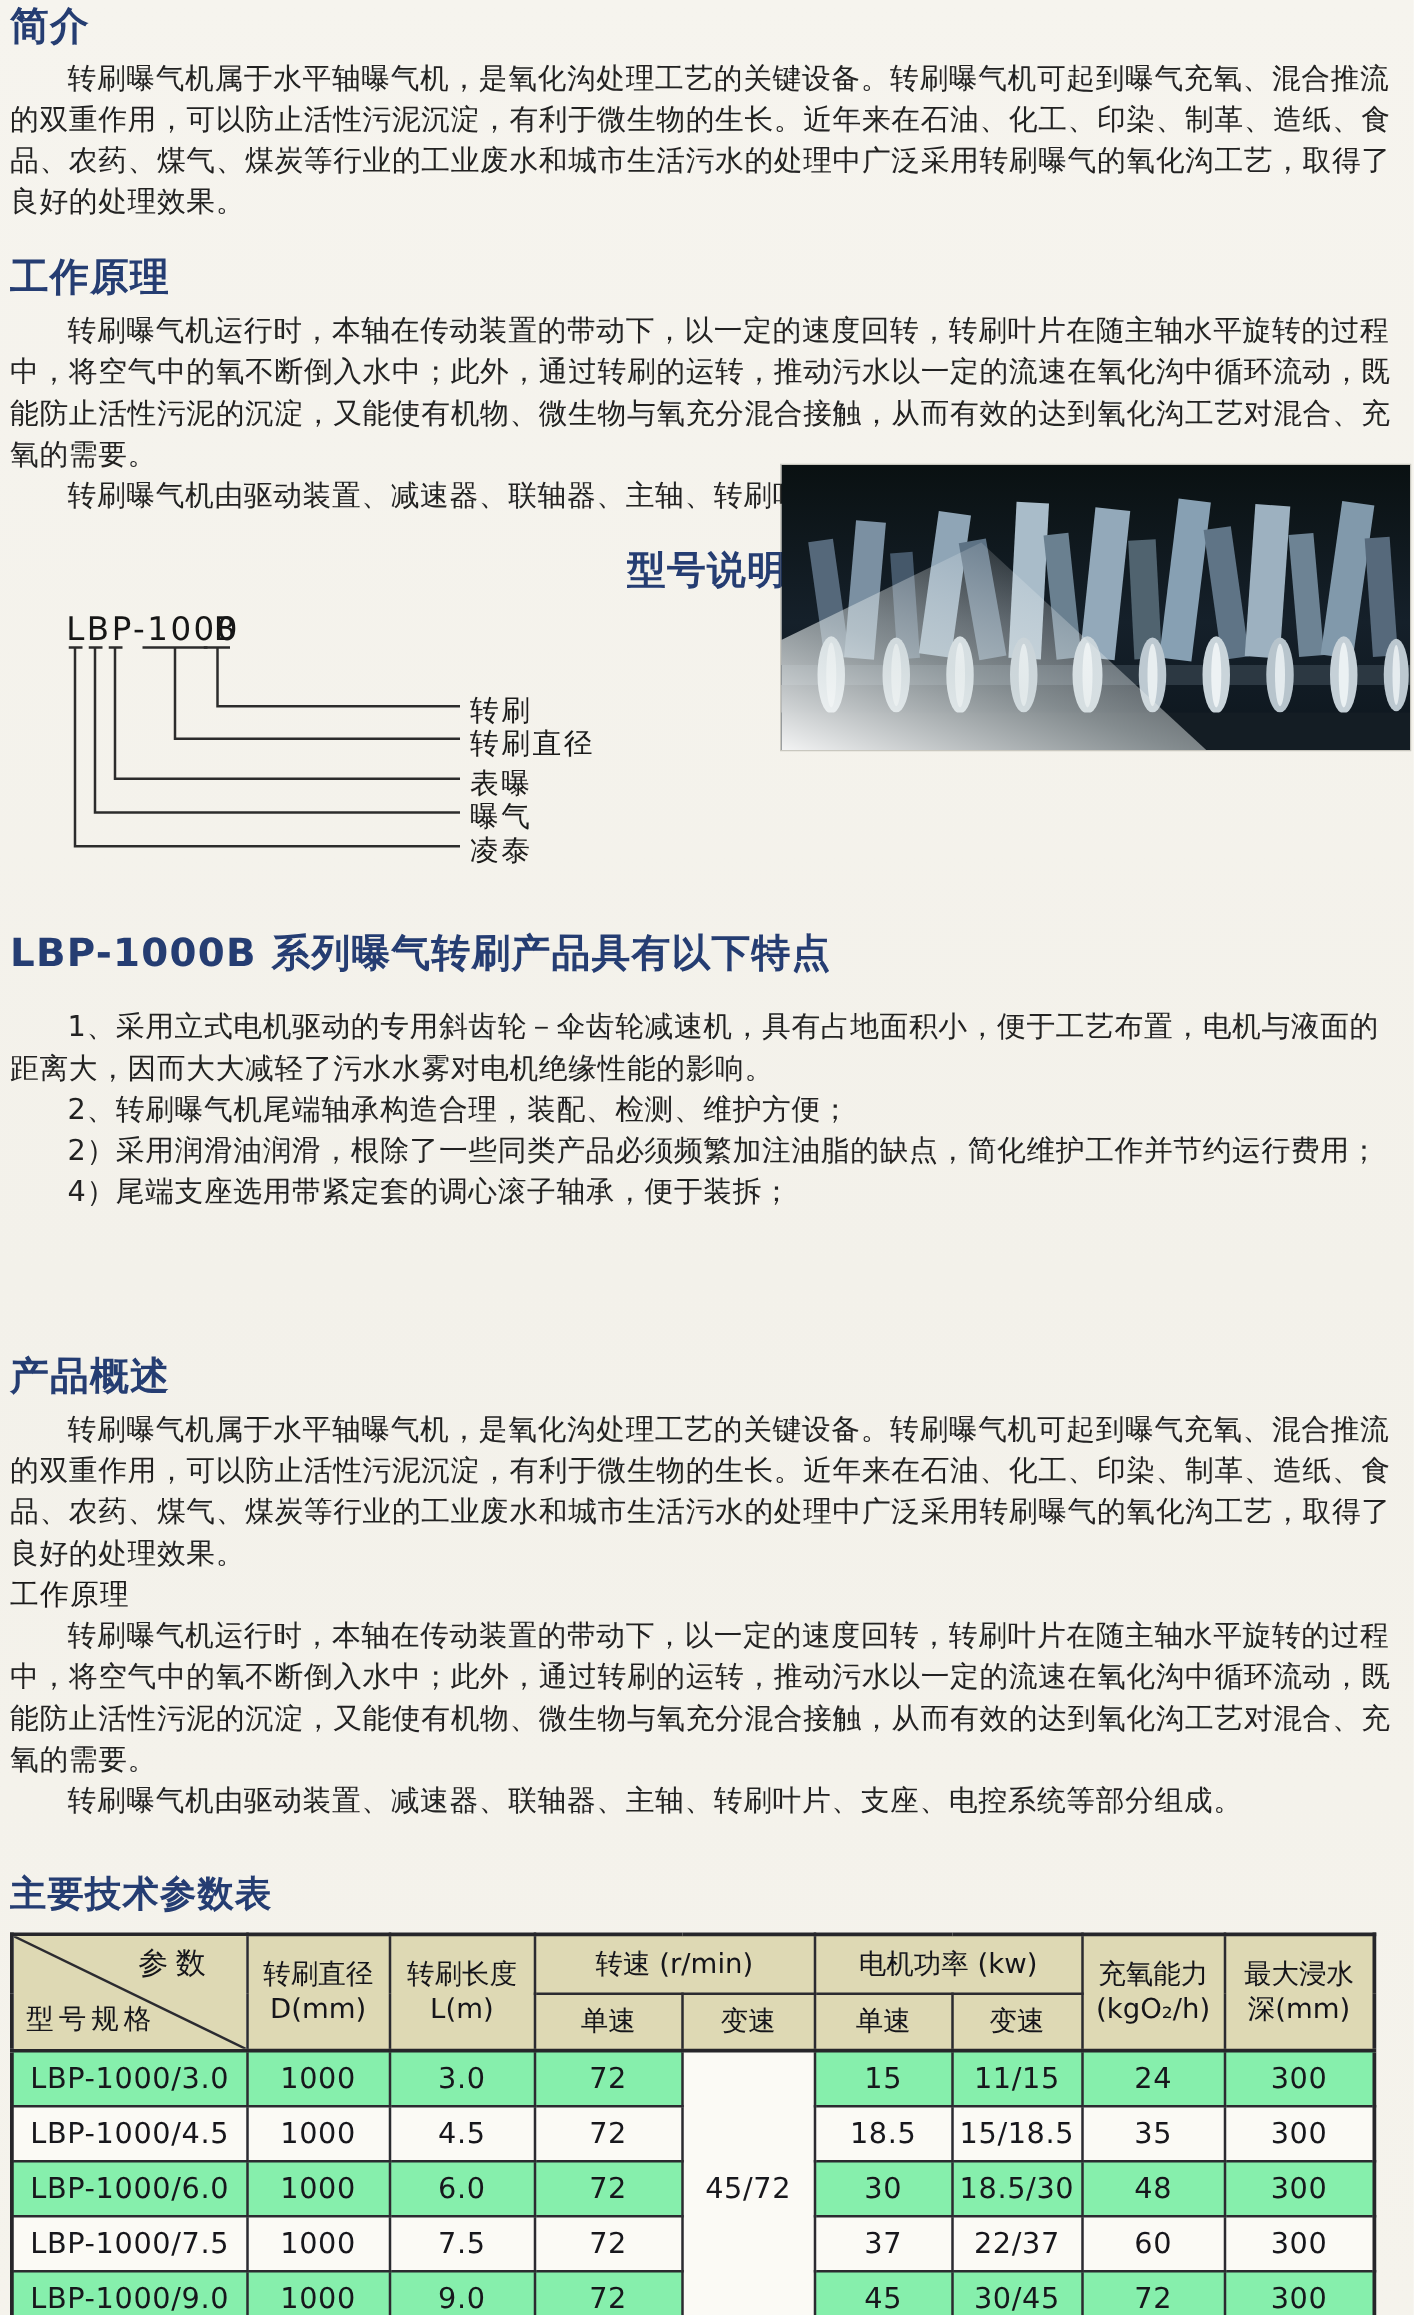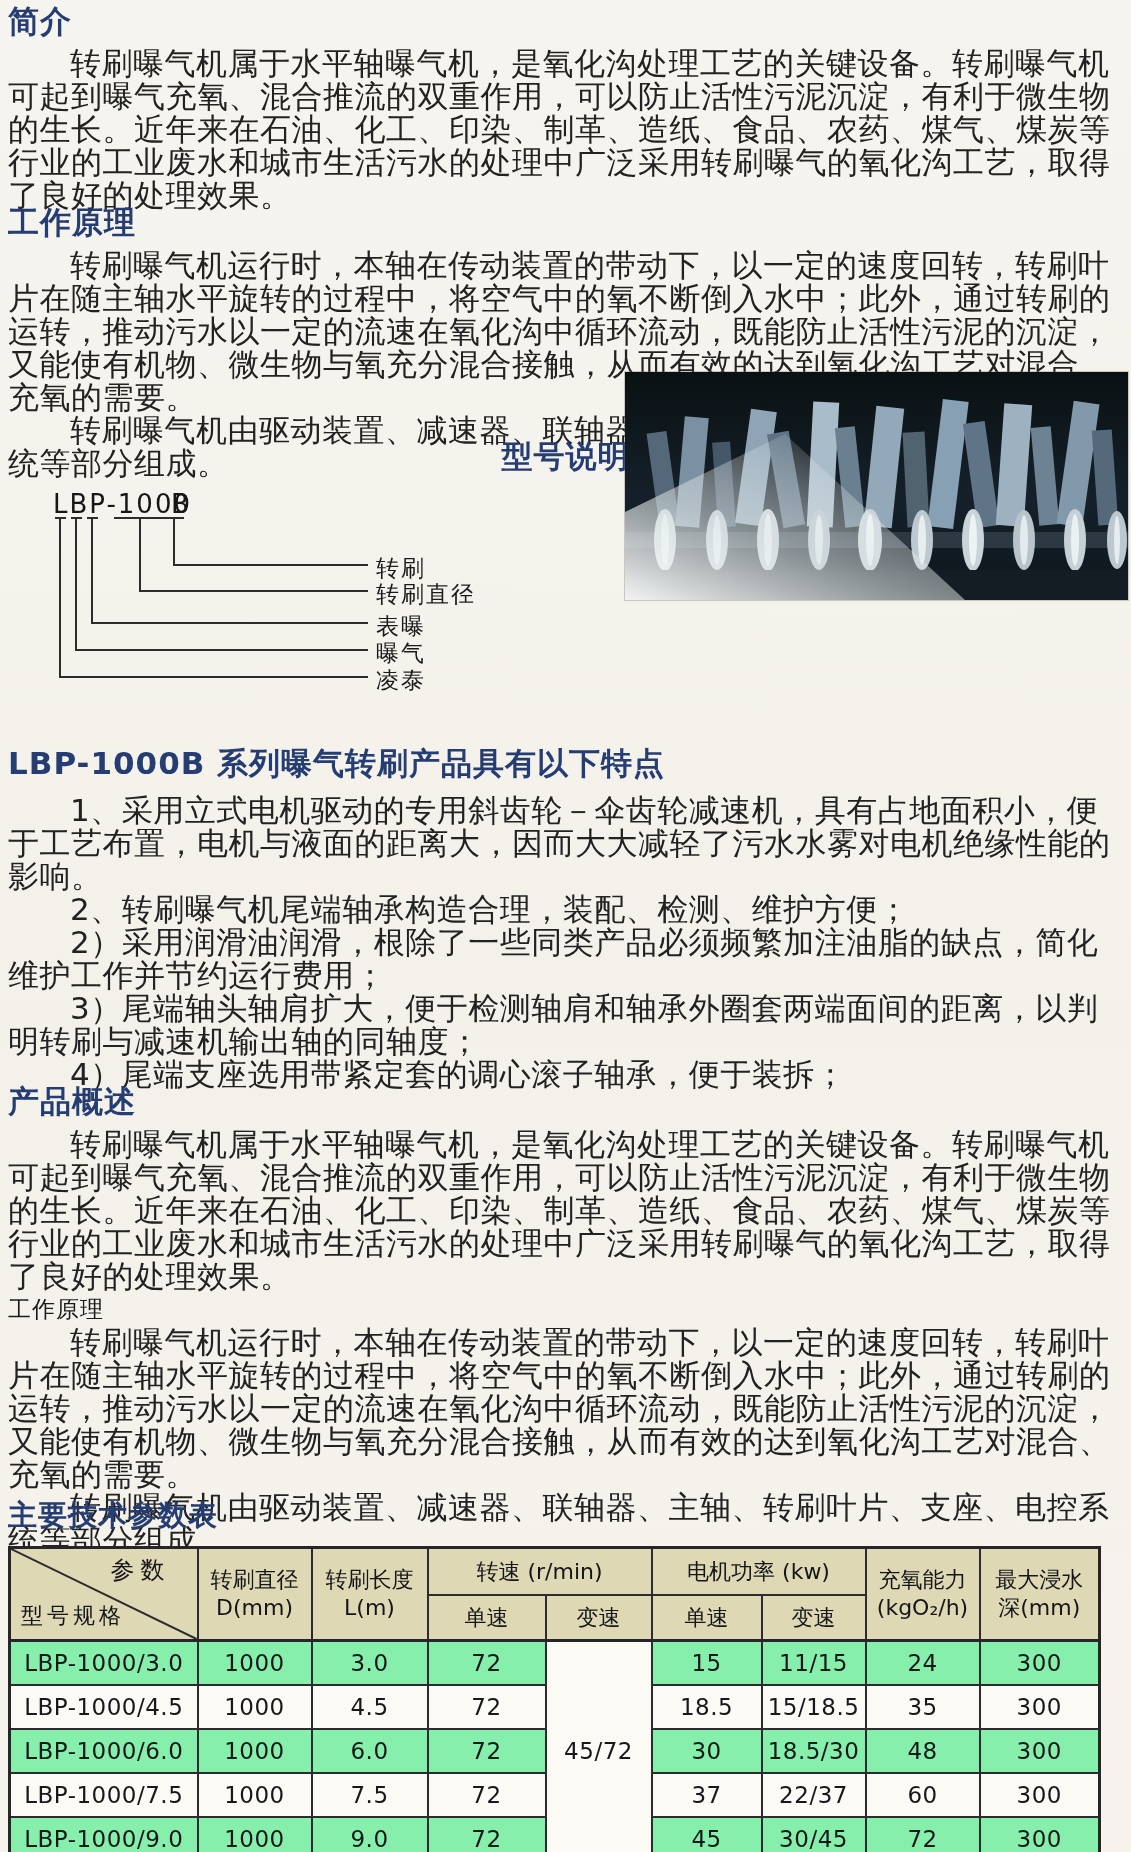--- a/index.html
+++ b/index.html
@@ -16,21 +16,21 @@
   h2.head{
     margin:0;
     color:#253d72;
     font-size:31px;
     font-weight:bold;
     letter-spacing:1px;
     line-height:38px;
   }
   p.body{
     margin:0;
-    font-size:31px;
+    font-size:23px;
     line-height:33px;
     text-indent:2em;
     color:#222;
     letter-spacing:0.5px;
   }
   .sub-black{
     margin:0;font-size:23px;line-height:33px;color:#1a1a1a;letter-spacing:1px;
   }
   
   .model-code{
@@ -211,24 +211,23 @@
           </g>
       </g>
       <rect x="0" y="198" width="503" height="30" fill="#141d24"></rect>
 
       <polygon points="0,228 0,140 160,62 340,228" fill="url(#glareG)"></polygon>
     </svg>
   </div>
 
   <div class="sec" style="top:744px;">
     <h2 class="head">LBP-1000B 系列曝气转刷产品具有以下特点</h2>
-    <p class="body" style="margin-top:12px;">1、采用立式电机驱动的专用斜齿轮－伞齿轮减速机，具有占地面积小，便于工艺布置，电机与液面的距离大，因而大大减轻了污水水雾对电机绝缘性能的影响。</p>
+    <p class="body" style="margin-top:24px;">1、采用立式电机驱动的专用斜齿轮－伞齿轮减速机，具有占地面积小，便于工艺布置，电机与液面的距离大，因而大大减轻了污水水雾对电机绝缘性能的影响。</p>
     <p class="body">2、转刷曝气机尾端轴承构造合理，装配、检测、维护方便；</p>
     <p class="body">2）采用润滑油润滑，根除了一些同类产品必须频繁加注油脂的缺点，简化维护工作并节约运行费用；</p>
-    <p class="body">3）尾端轴头轴肩扩大，便于检测轴肩和轴承外圈套两端面间的距离，以判明转刷与减速机输出轴的同轴度；</p>
     <p class="body">4）尾端支座选用带紧定套的调心滚子轴承，便于装拆；</p>
   </div>
 
   <div class="sec" style="top:1082px;">
     <h2 class="head">产品概述</h2>
     <p class="body" style="margin-top:8px;">转刷曝气机属于水平轴曝气机，是氧化沟处理工艺的关键设备。转刷曝气机可起到曝气充氧、混合推流的双重作用，可以防止活性污泥沉淀，有利于微生物的生长。近年来在石油、化工、印染、制革、造纸、食品、农药、煤气、煤炭等行业的工业废水和城市生活污水的处理中广泛采用转刷曝气的氧化沟工艺，取得了良好的处理效果。</p>
     <p class="sub-black">工作原理</p>
     <p class="body">转刷曝气机运行时，本轴在传动装置的带动下，以一定的速度回转，转刷叶片在随主轴水平旋转的过程中，将空气中的氧不断倒入水中；此外，通过转刷的运转，推动污水以一定的流速在氧化沟中循环流动，既能防止活性污泥的沉淀，又能使有机物、微生物与氧充分混合接触，从而有效的达到氧化沟工艺对混合、充氧的需要。</p>
     <p class="body">转刷曝气机由驱动装置、减速器、联轴器、主轴、转刷叶片、支座、电控系统等部分组成。</p>
   </div>

